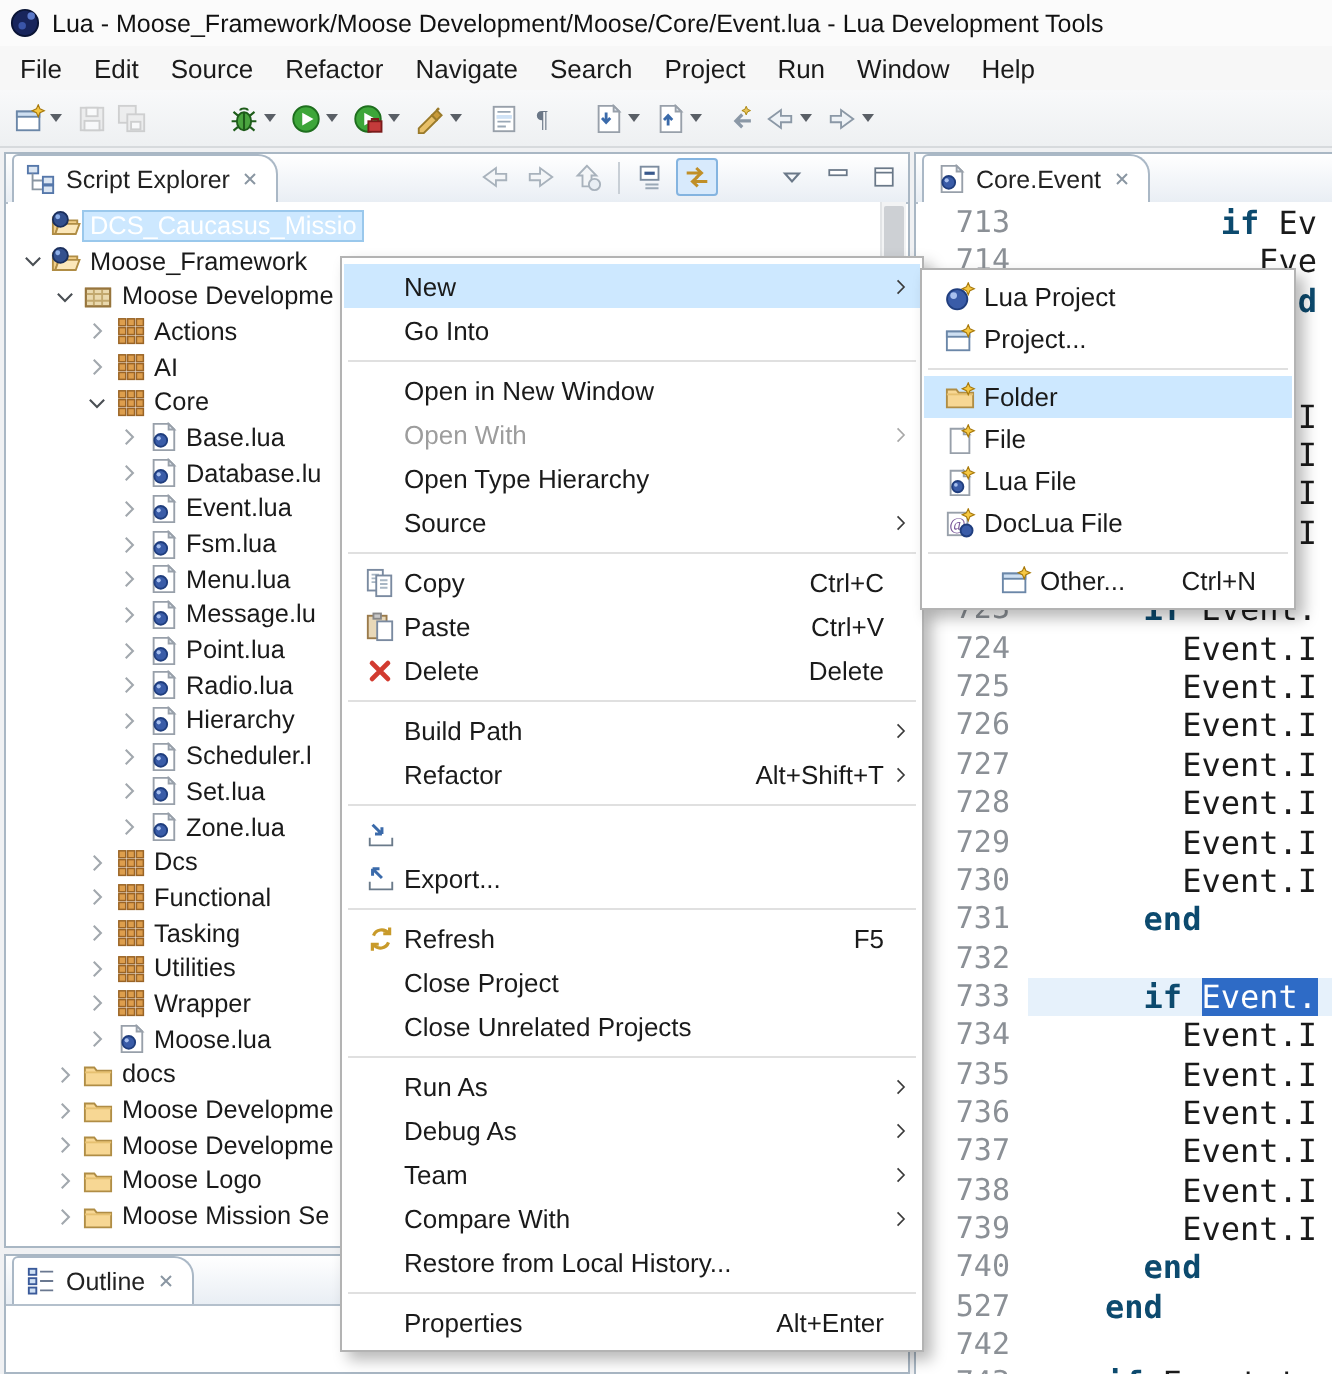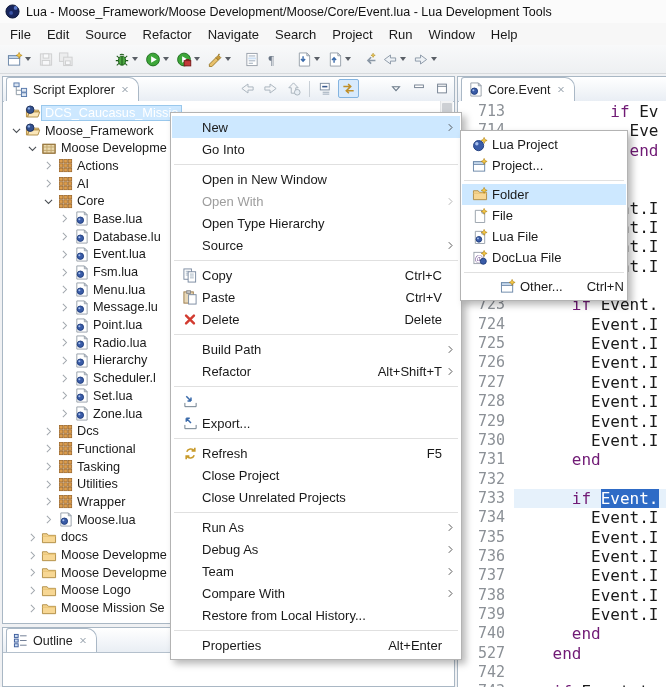--- a/index.html
+++ b/index.html
@@ -44,25 +44,25 @@
   #tscroll{position:absolute;right:1px;top:24px;width:12px;bottom:1px;background:#f2f3f4;
            border-left:1px solid #e2e4e6;}
   #tthumb{position:absolute;left:1px;right:1px;top:2px;height:215px;background:#cdd0d4;border-radius:1px;}
   
   #edbody{position:absolute;left:1px;top:24px;right:0;bottom:1px;overflow:hidden;background:#fff;
           font-family:"DejaVu Sans Mono",monospace;font-size:16px;}
   .cl{display:flex;height:19.35px;line-height:19.35px;}
   .cl .ln{width:46px;flex:none;text-align:right;padding-right:9px;color:#8b9096;font-size:15px;background:#fff;}
   .cl .ct{white-space:pre;flex:1;}
   .cl.cur .ct{background:#e6f1fb;}
-  .kw{color:#701a75;font-weight:normal;}
+  .kw{color:#0c4a6e;font-weight:bold;}
   .sel{background:#2e6bc6;color:#fff;}
   
   .menu{position:absolute;background:#fff;border:1px solid #b3b3b3;box-shadow:4px 4px 7px rgba(0,0,0,.28);
-        padding:3px 1px;z-index:50;box-sizing:border-box;}
+        padding:3px 1px;z-index:50;box-sizing:border-box;margin-top:16px;}
   .mrow{display:flex;align-items:center;height:22px;padding:0 4px 0 6px;}
   .mrow .gutter{width:24px;flex:none;display:flex;justify-content:center;}
   .mrow .lbl{flex:1;white-space:nowrap;}
   .mrow .sc{margin-left:24px;white-space:nowrap;}
   .mrow .arr{width:14px;display:flex;justify-content:flex-end;}
   .mrow.hl{background:#cde8ff;}
   .mrow.dis .lbl,.mrow.dis .sc{color:#9d9d9d;}
   .msep{height:1px;background:#e0e0e0;margin:3.5px 2px;}
   #submenu{z-index:60;}
   #submenu .mrow{height:21px;}
@@ -1309,21 +1309,21 @@
         <span class="arr"></span>
       </div>
       <div class="msep"></div>
       <div class="mrow" style="height: 22px;">
         <span class="gutter"></span>
         <span class="lbl">Properties</span>
         <span class="sc">Alt+Enter</span>
         <span class="arr"></span>
       </div>
     </div>
-  <div class="menu" id="submenu" style="left:460px;top:130px;width:168px;">
+  <div class="menu" id="submenu" style="left:460px;top:118px;width:188px;">
       <div class="mrow" style="height: 21px;">
         <span class="gutter">
           <span>
             <svg width="16" height="15" viewBox="0 0 16 16">
               <circle cx="6.5" cy="9.2" r="5.4" fill="#3a5ca8" stroke="#203e7e"></circle>
               <circle cx="4.6" cy="7.2" r="1.8" fill="#a8c0ee"></circle>
               <path d="M12.4 0.4 13.3 2.6 15.6 3.6 13.3 4.6 12.4 6.8 11.4 4.6 9.2 3.6 11.4 2.6Z" fill="#f6c844" stroke="#a8790a" stroke-width="0.6"></path>
             </svg>
           </span>
         </span>

